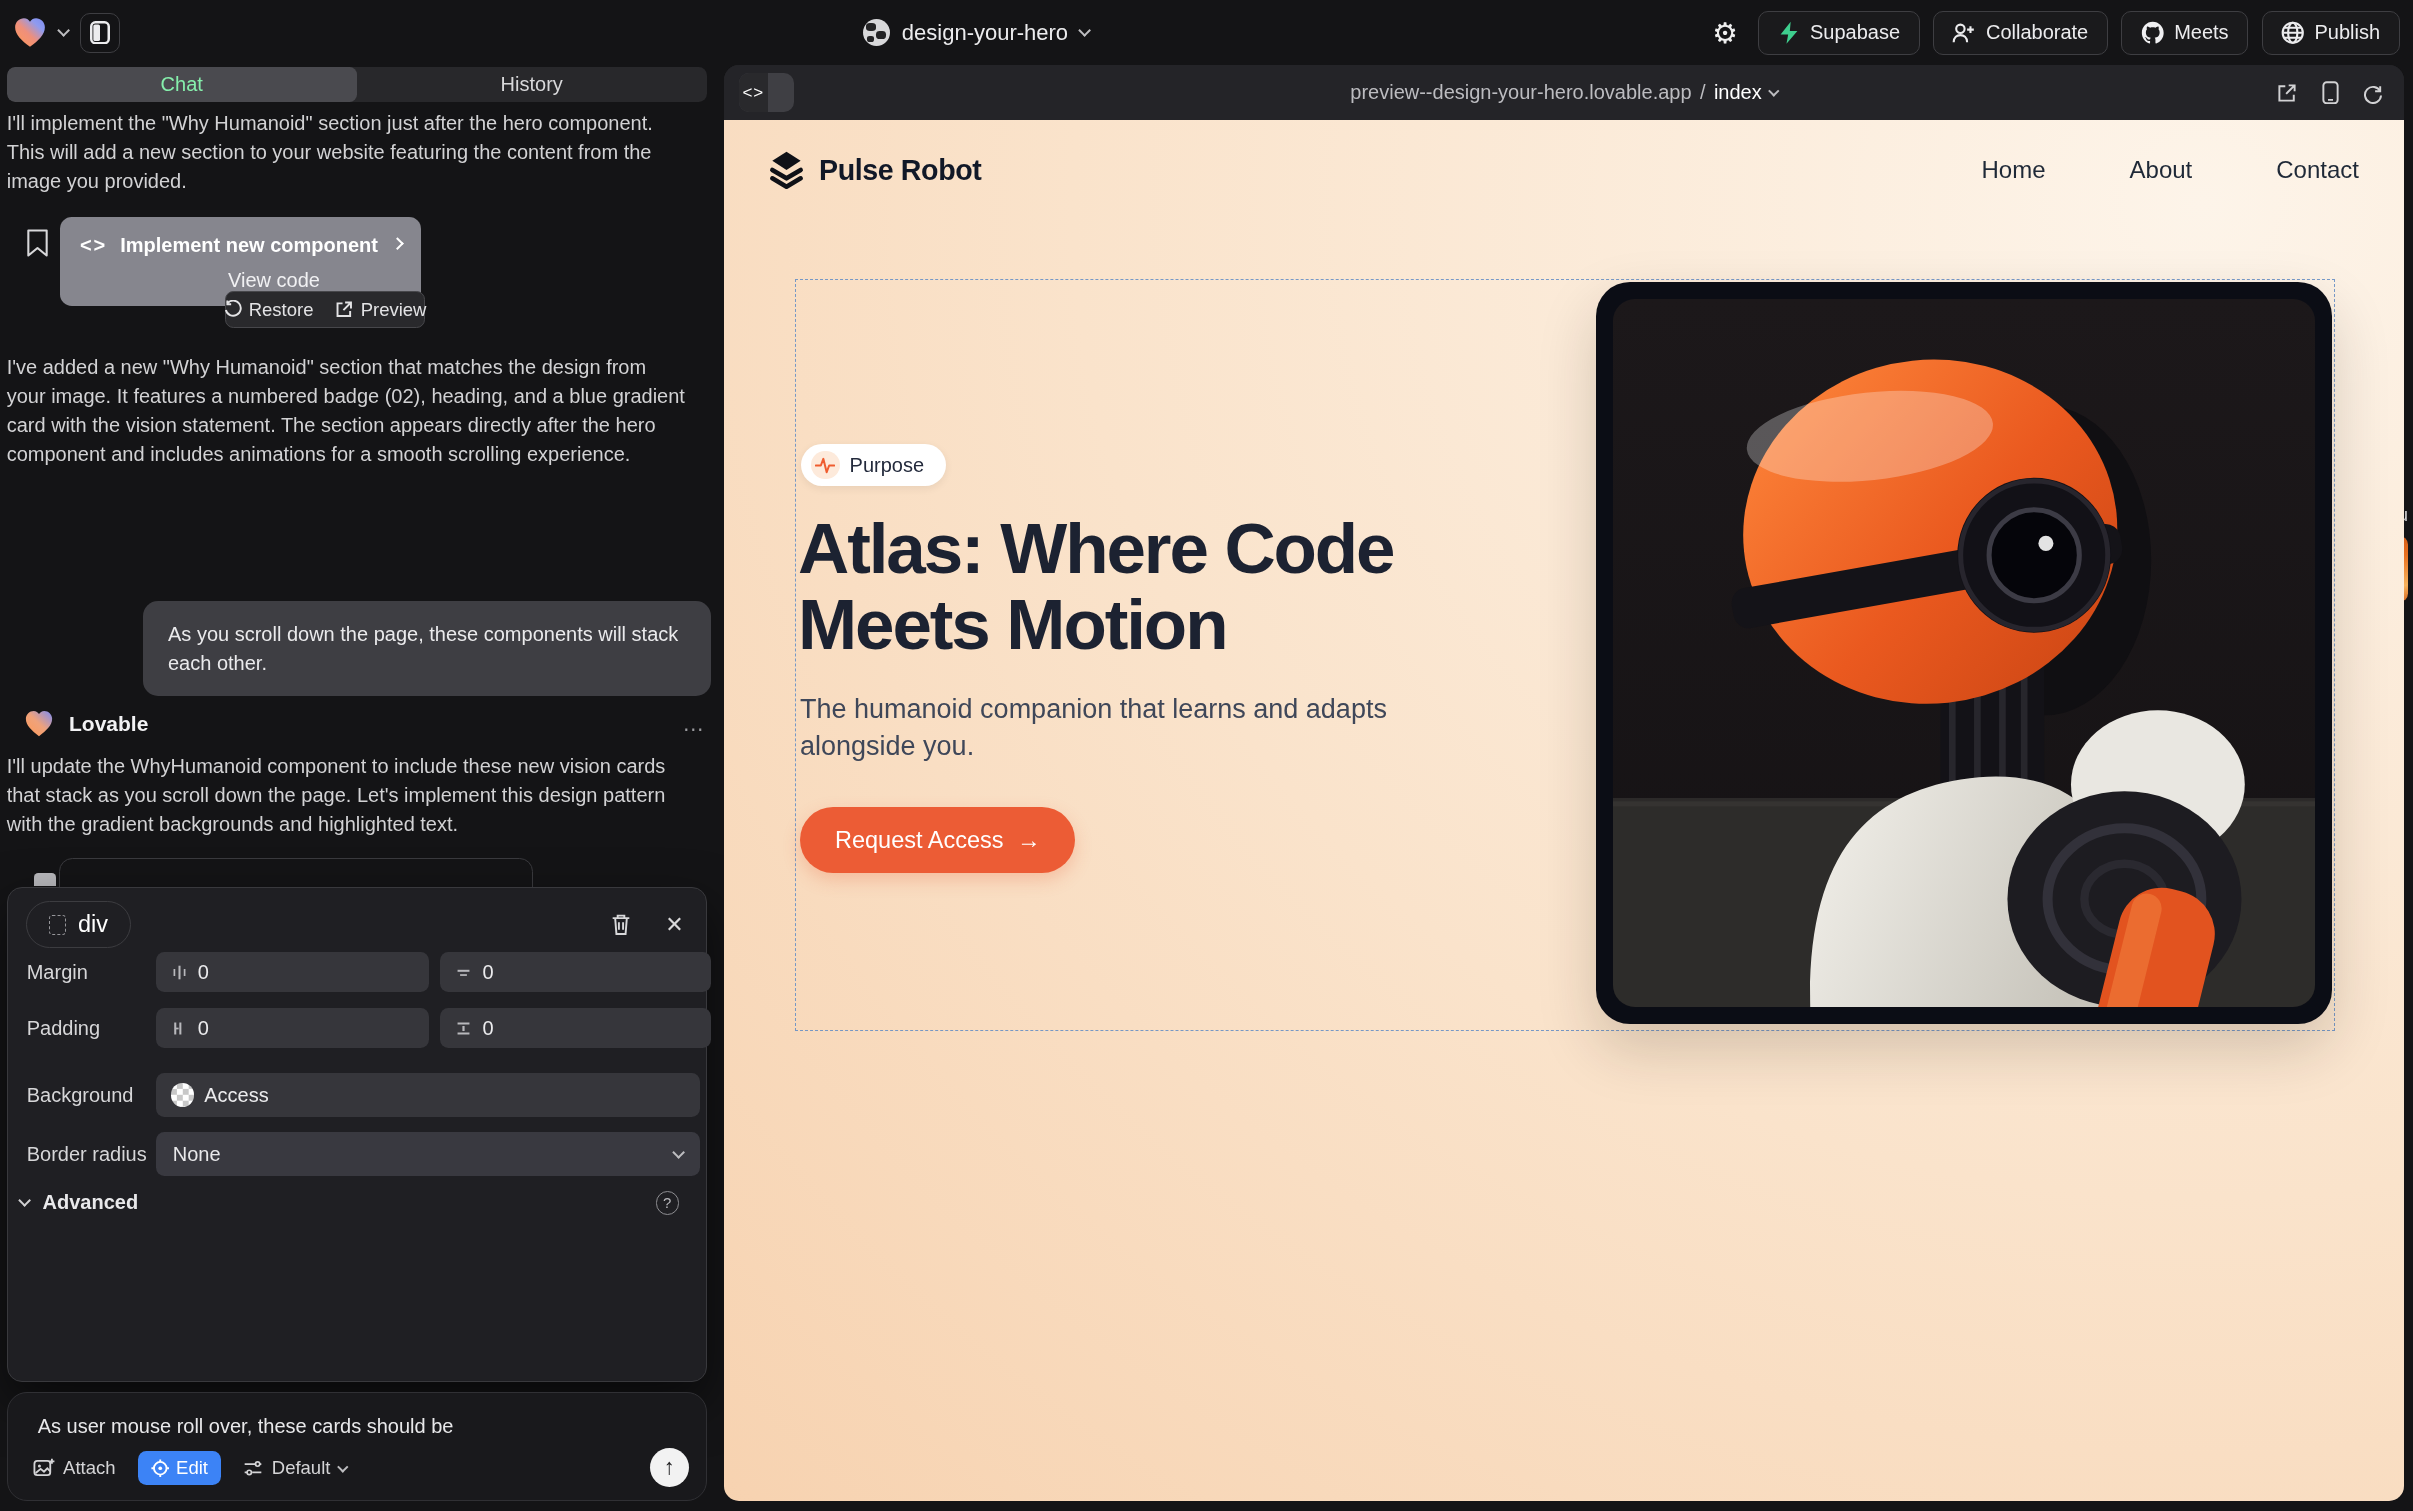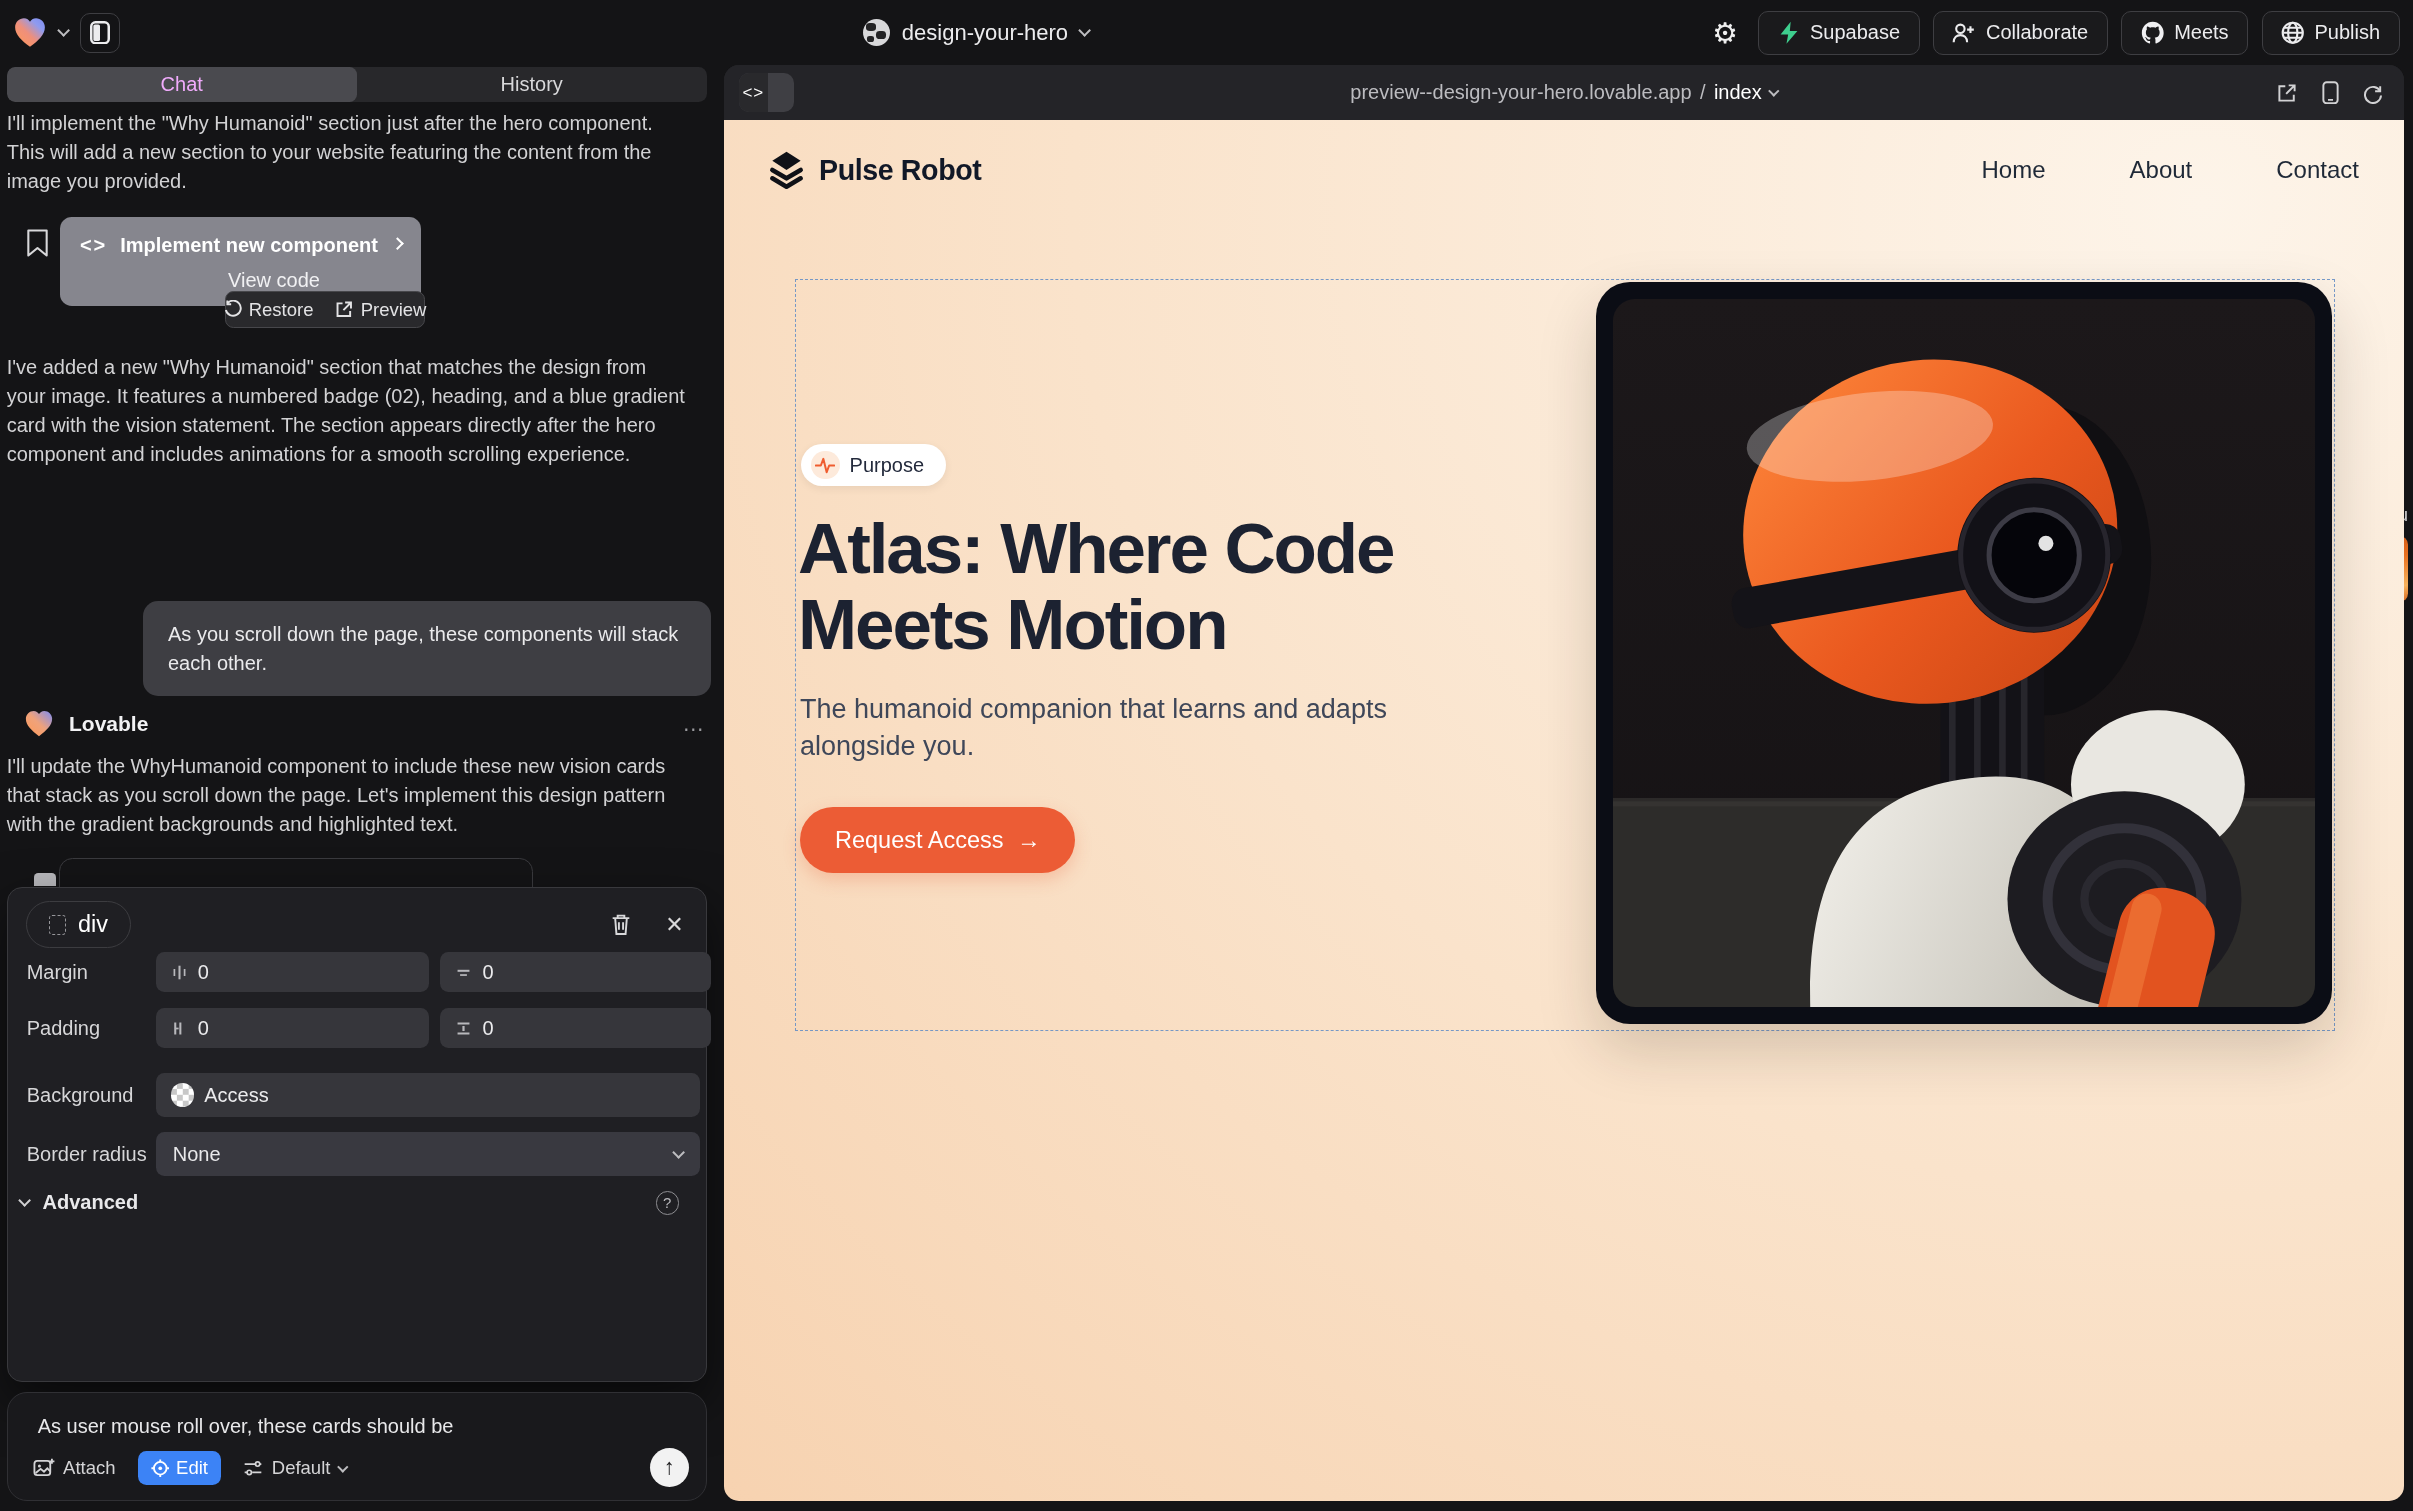--- a/index.html
+++ b/index.html
@@ -19,21 +19,21 @@
   .gear-btn { border:none; font-size:28.6px; color:#efefef; }
   .tb-btn { height:44px; border:1.3px solid #3e3e42; border-radius:10px; background:#1a1a1c; color:#ececee; font-size:20px; display:flex; align-items:center; gap:10px; padding:0 18.5px; cursor:pointer; }
   .tb-proj { color:#ececee; font-size:22px; }
   .globe-dot { width:27px; height:27px; border-radius:50%; background:#d8d8da; position:relative; overflow:hidden; }
   .globe-dot i { position:absolute; background:#232325; border-radius:40%; }
 
   
   .chat { position:absolute; left:6.7px; top:67px; width:700px; }
   .tabs { display:flex; height:35px; background:#28282b; border-radius:8.4px; overflow:hidden; }
   .tab { flex:1; display:flex; align-items:center; justify-content:center; font-size:20px; color:#d8d8da; cursor:pointer; }
-  .tab.active { background:#4a4a4f; border-radius:7.6px; color:#f0abfc; }
+  .tab.active { background:#4a4a4f; border-radius:7.6px; color:#86efac; }
   .msg { position:absolute; left:6.7px; width:682px; font-size:20px; line-height:29px; color:#d2d2d4; }
   .tool-row-icon { position:absolute; color:#d8d8da; }
   .tool-card { position:absolute; left:60px; top:217px; width:361px; height:89px; background:#86868e; border-radius:11.8px; color:#fff; cursor:pointer; }
   .tc-line1 { display:flex; align-items:center; gap:13.4px; padding:17px 18.5px 0 20px; font-size:20px; }
   .tc-title { font-weight:bold; flex:1; }
   .tc-code { font-weight:bold; letter-spacing:1.7px; }
   .tc-sub { padding:11.8px 0 0 67px; font-size:20px; color:#f1f1f3;text-align:center; }
   .hist-pill { position:absolute; left:225px; top:291px; width:200px; height:37px; background:#29292c; border:1.3px solid #47474b; border-radius:8.4px; display:flex; align-items:center; justify-content:center; gap:22px; font-size:18.5px; color:#e3e3e5; }
   .hist-item { display:flex; align-items:center; gap:6.7px; cursor:pointer; }
   .fromyou { position:absolute; right:5px; top:504px; text-align:right; }

